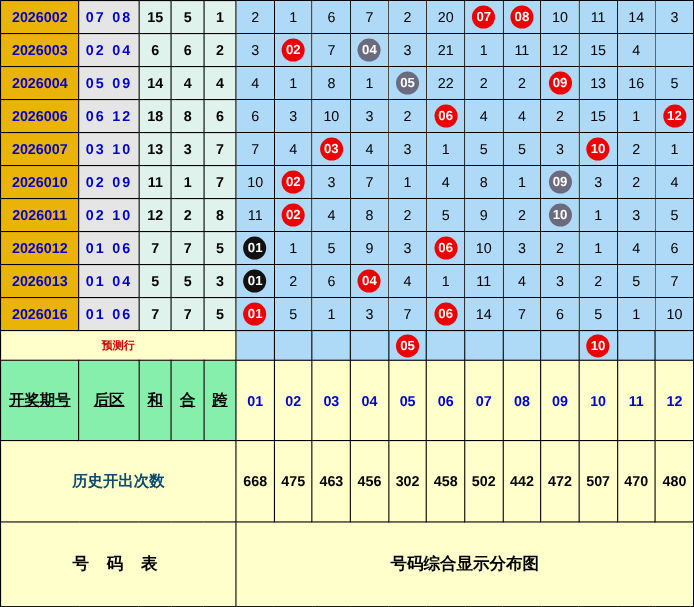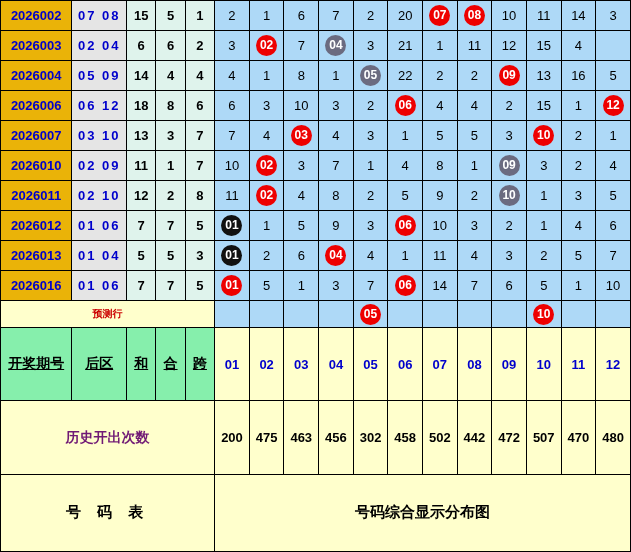--- a/index.html
+++ b/index.html
@@ -76,21 +76,21 @@
     text-decoration:underline;
   }
   .numhdr{
     background:#ffffcc;
     color:#0000cc;
     font-weight:bold;
     font-size:13px;
   }
   .statlabel{
     background:#ffffcc;
-    color:#701a75;
+    color:#0c4a6e;
     font-weight:bold;
     font-size:14px;
   }
   .statval{
     background:#ffffcc;
     color:#000;
     font-weight:bold;
     font-size:13px;
   }
   .statval.miss{color:#cc0000;}
@@ -340,21 +340,21 @@
         <td class="numhdr">06</td>
         <td class="numhdr">07</td>
         <td class="numhdr">08</td>
         <td class="numhdr">09</td>
         <td class="numhdr">10</td>
         <td class="numhdr">11</td>
         <td class="numhdr">12</td>
       </tr>
       <tr>
         <td class="statlabel" colspan="5">历史开出次数</td>
-        <td class="statval">200</td>
+        <td class="statval">668</td>
         <td class="statval">475</td>
         <td class="statval">463</td>
         <td class="statval">456</td>
         <td class="statval">302</td>
         <td class="statval">458</td>
         <td class="statval">502</td>
         <td class="statval">442</td>
         <td class="statval">472</td>
         <td class="statval">507</td>
         <td class="statval">470</td>

